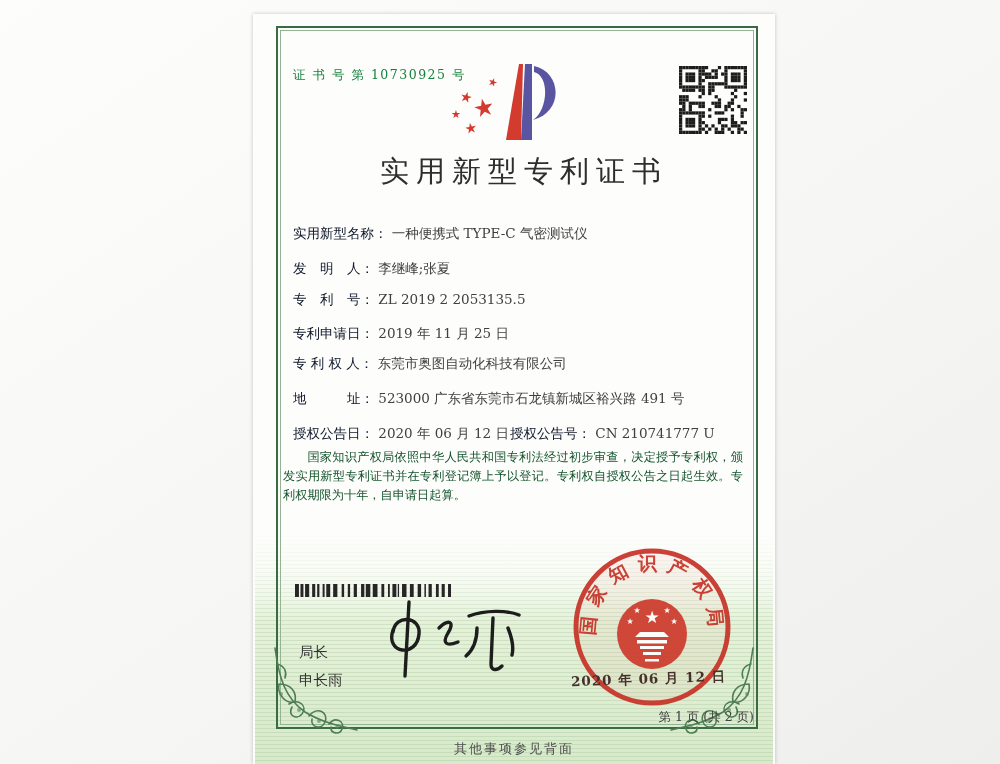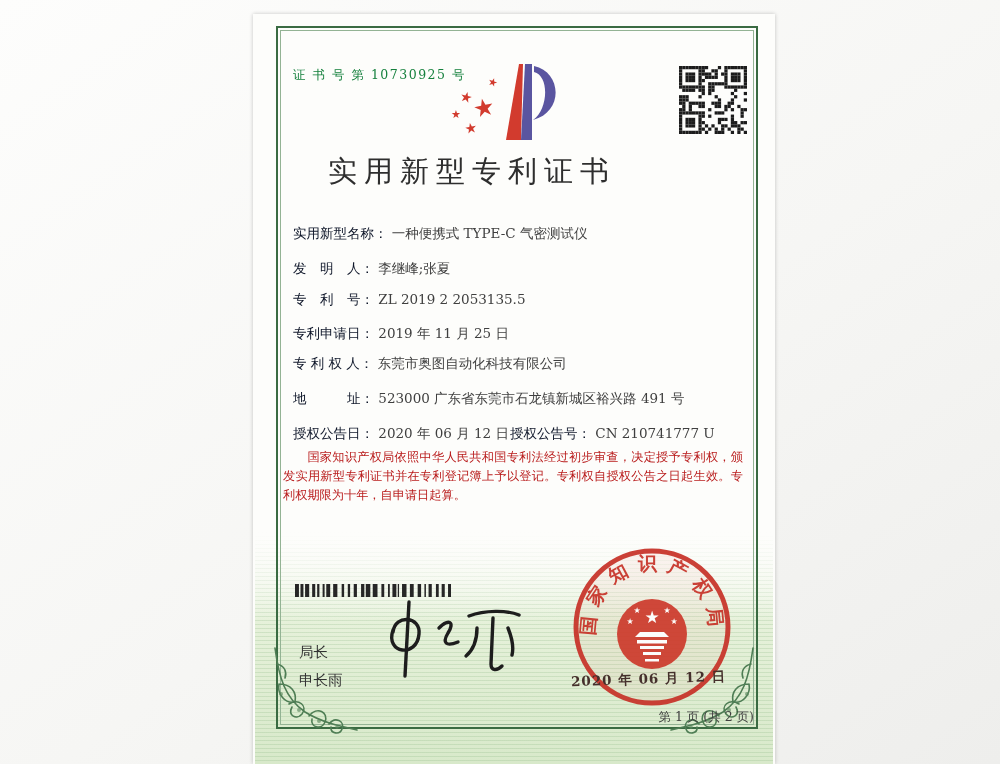--- a/index.html
+++ b/index.html
@@ -29,31 +29,31 @@
   .frame-inner{ position:absolute; inset:2px; border:1px solid #93b394; }
   .corner-ornament{ position:absolute; z-index:2; width:92px; height:92px; }
   .corner-ornament.left{ left:16px; bottom:30px; }
   .corner-ornament.right{ right:16px; bottom:30px; transform:scaleX(-1); }
   .content{ position:absolute; inset:0; z-index:3; }
 
   .cert-no{ position:absolute; left:40px; top:53px; font-size:12.5px; letter-spacing:1.5px; color:#15803d; }
   .logo{ position:absolute; left:191px; top:40px; width:112px; height:92px; }
   .qr{ position:absolute; left:426px; top:52px; width:68px; height:68px; }
   .title{
-    position:absolute; left:23px; top:138px; width:392px; text-align:center;
+    position:absolute; left:23px; top:138px; width:392px; text-align:right;
     font-size:29px; letter-spacing:7px; color:#2e2e2e; font-weight:400;
   }
   .field-row{ position:absolute; left:40px; width:470px; font-size:13.5px; white-space:nowrap; }
   .flabel{ display:inline-block; color:#0f172a; }
   .fvalue{ color:#3f3f3f; }
   .grant-second{ position:absolute; left:257px; top:411px; font-size:13.5px; white-space:nowrap; }
 
   .body-text{
     position:absolute; left:30px; top:434px; width:460px;
-    font-size:12.2px; line-height:19px; color:#b91c1c; text-align:justify;
+    font-size:12.2px; line-height:19px; color:#14532d; text-align:justify;
   }
   .body-text p{ margin:0; text-indent:2em; }
 
   .barcode{ position:absolute; left:42px; top:570px; width:156px; height:13px; }
 
   .director{ position:absolute; left:46px; top:624px; font-size:14.5px; line-height:28px; color:#333; }
   .signature{ position:absolute; left:112px; top:578px; width:175px; height:92px; }
 
   .seal{ position:absolute; left:314px; top:528px; width:170px; height:170px; opacity:.92; }
   .seal-date{
@@ -453,16 +453,17 @@
           <rect x="70" y="98" width="30" height="3.5" fill="#fff"></rect>
           <rect x="73" y="104" width="24" height="3" fill="#fff"></rect>
           <rect x="76" y="110" width="18" height="3" fill="#fff"></rect>
           <rect x="78" y="117" width="14" height="2.5" fill="#fff"></rect>
         </g>
       </svg>
 
       <div class="seal-date">2020 年 06 月 12 日</div>
 
       <div class="page-note">第 1 页 (共 2 页)</div>
+      <div class="back-note">其他事项参见背面</div>
 
     </div>
   </div>
 </div>
 
 </body></html>

